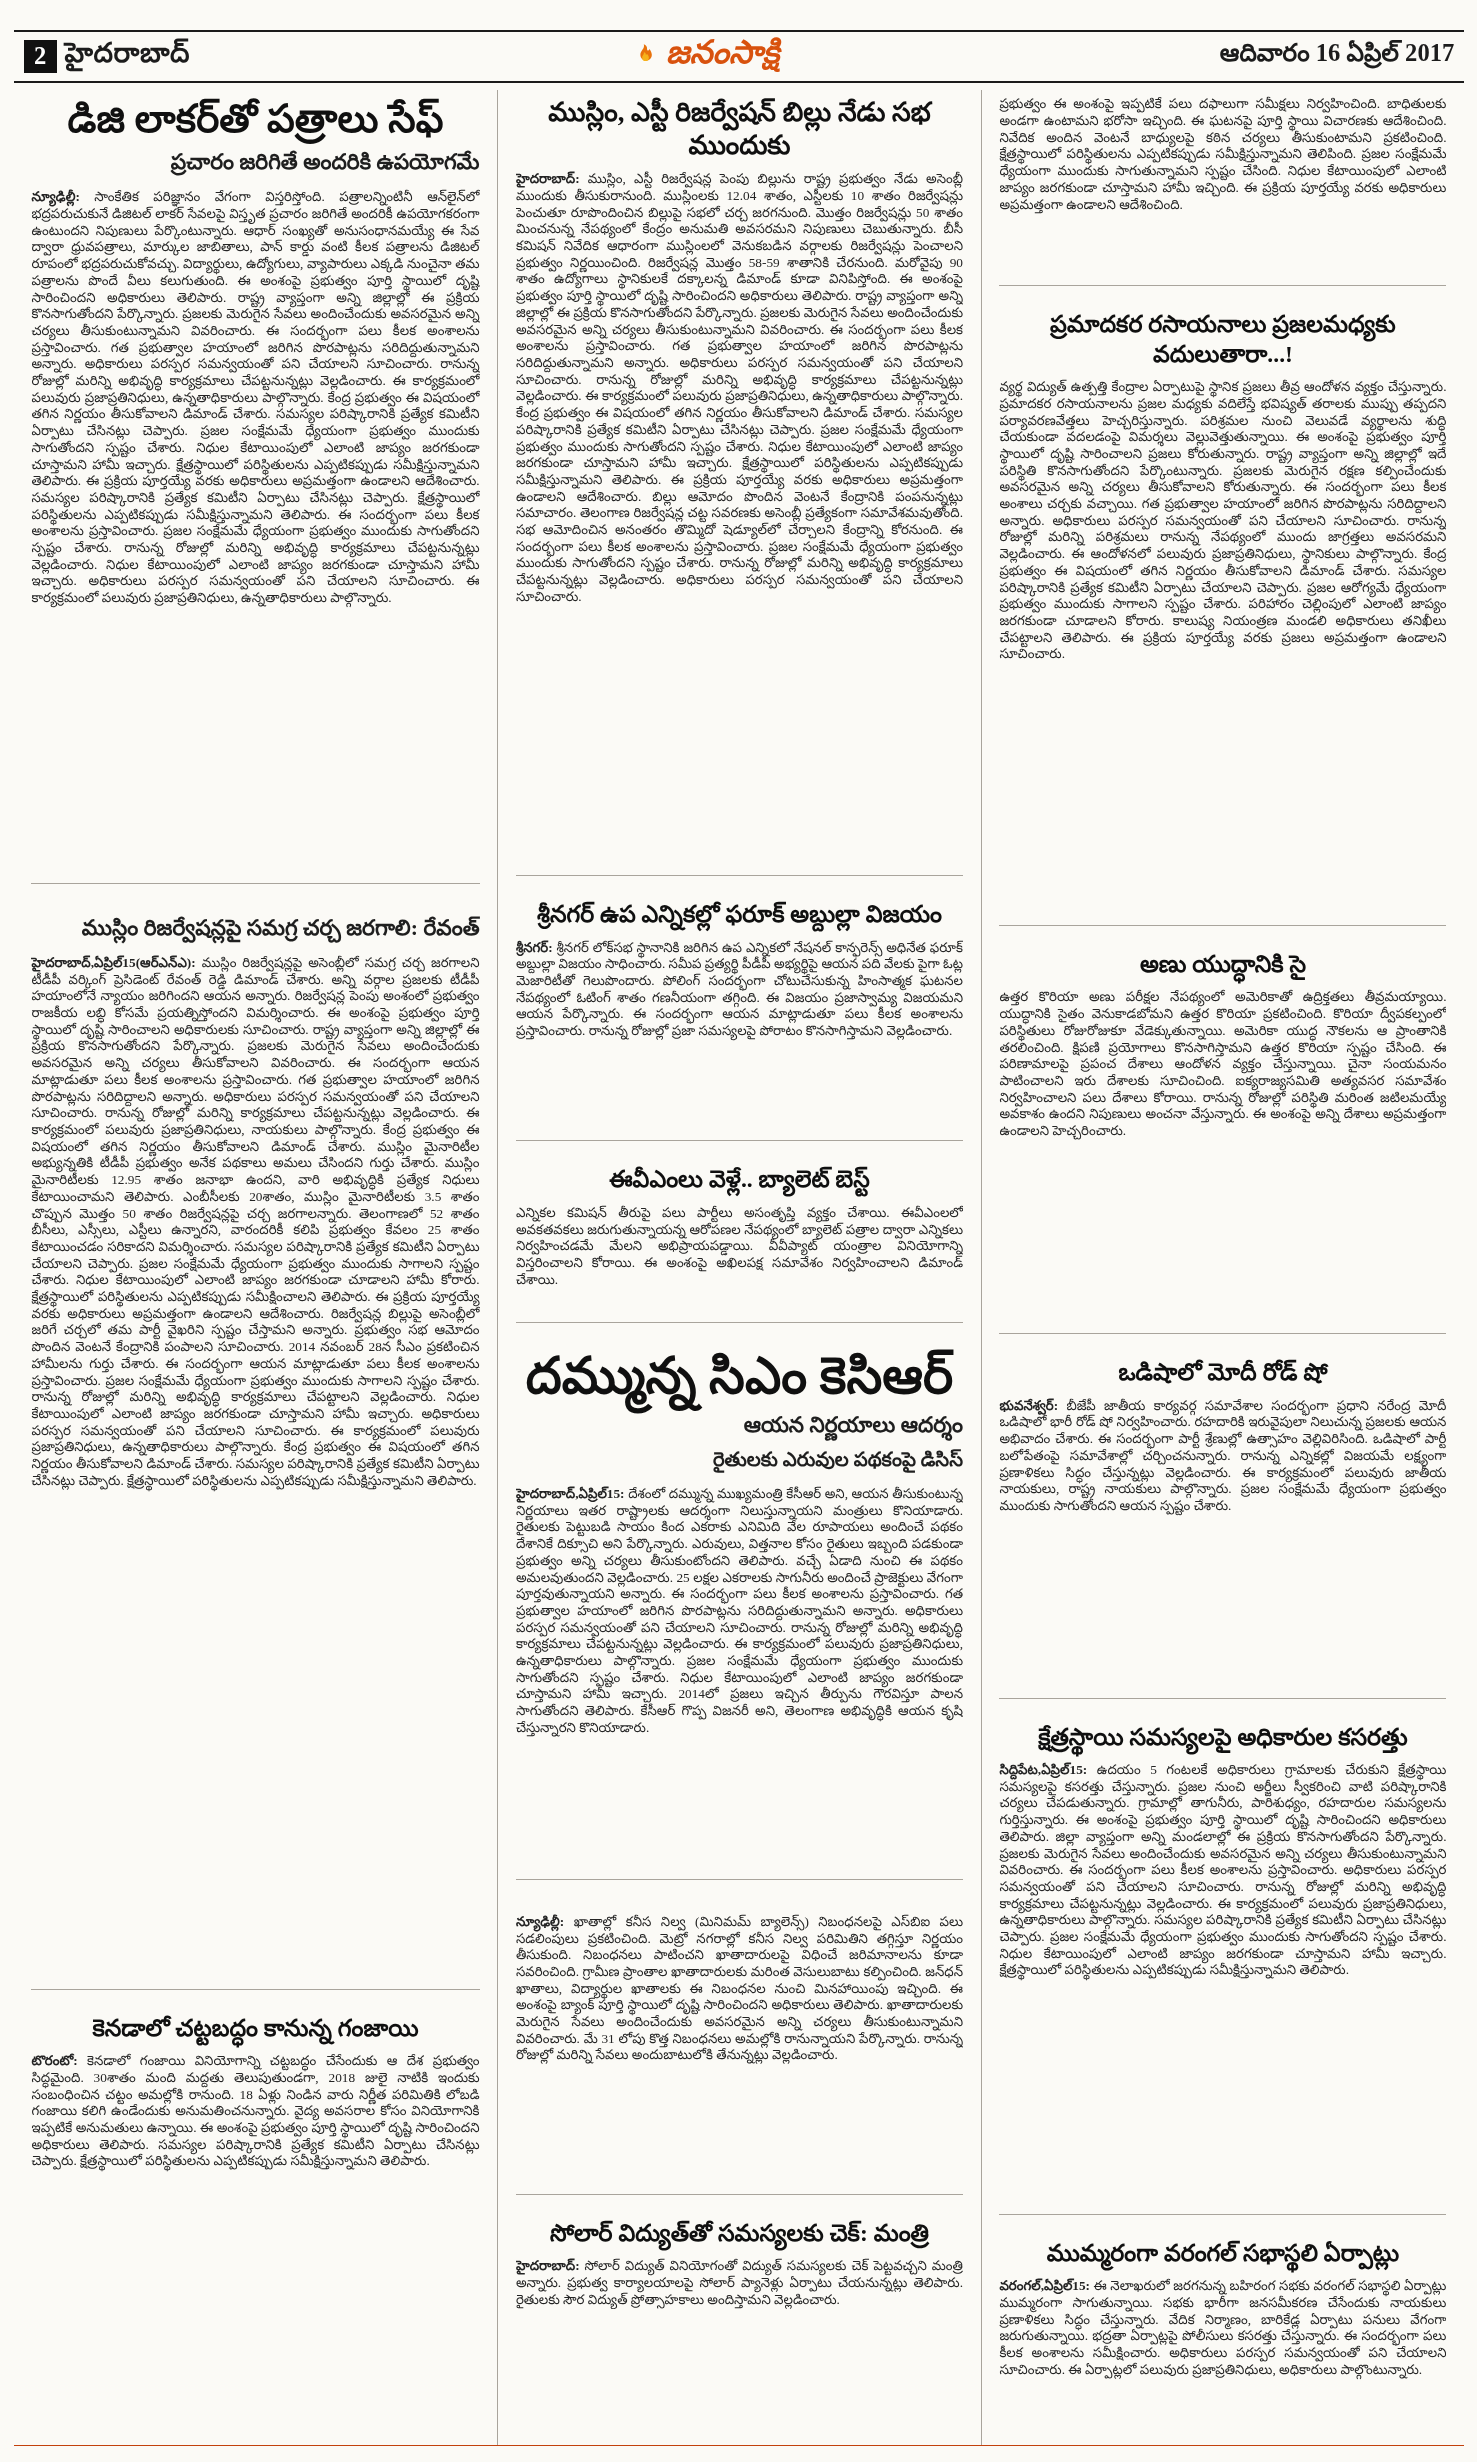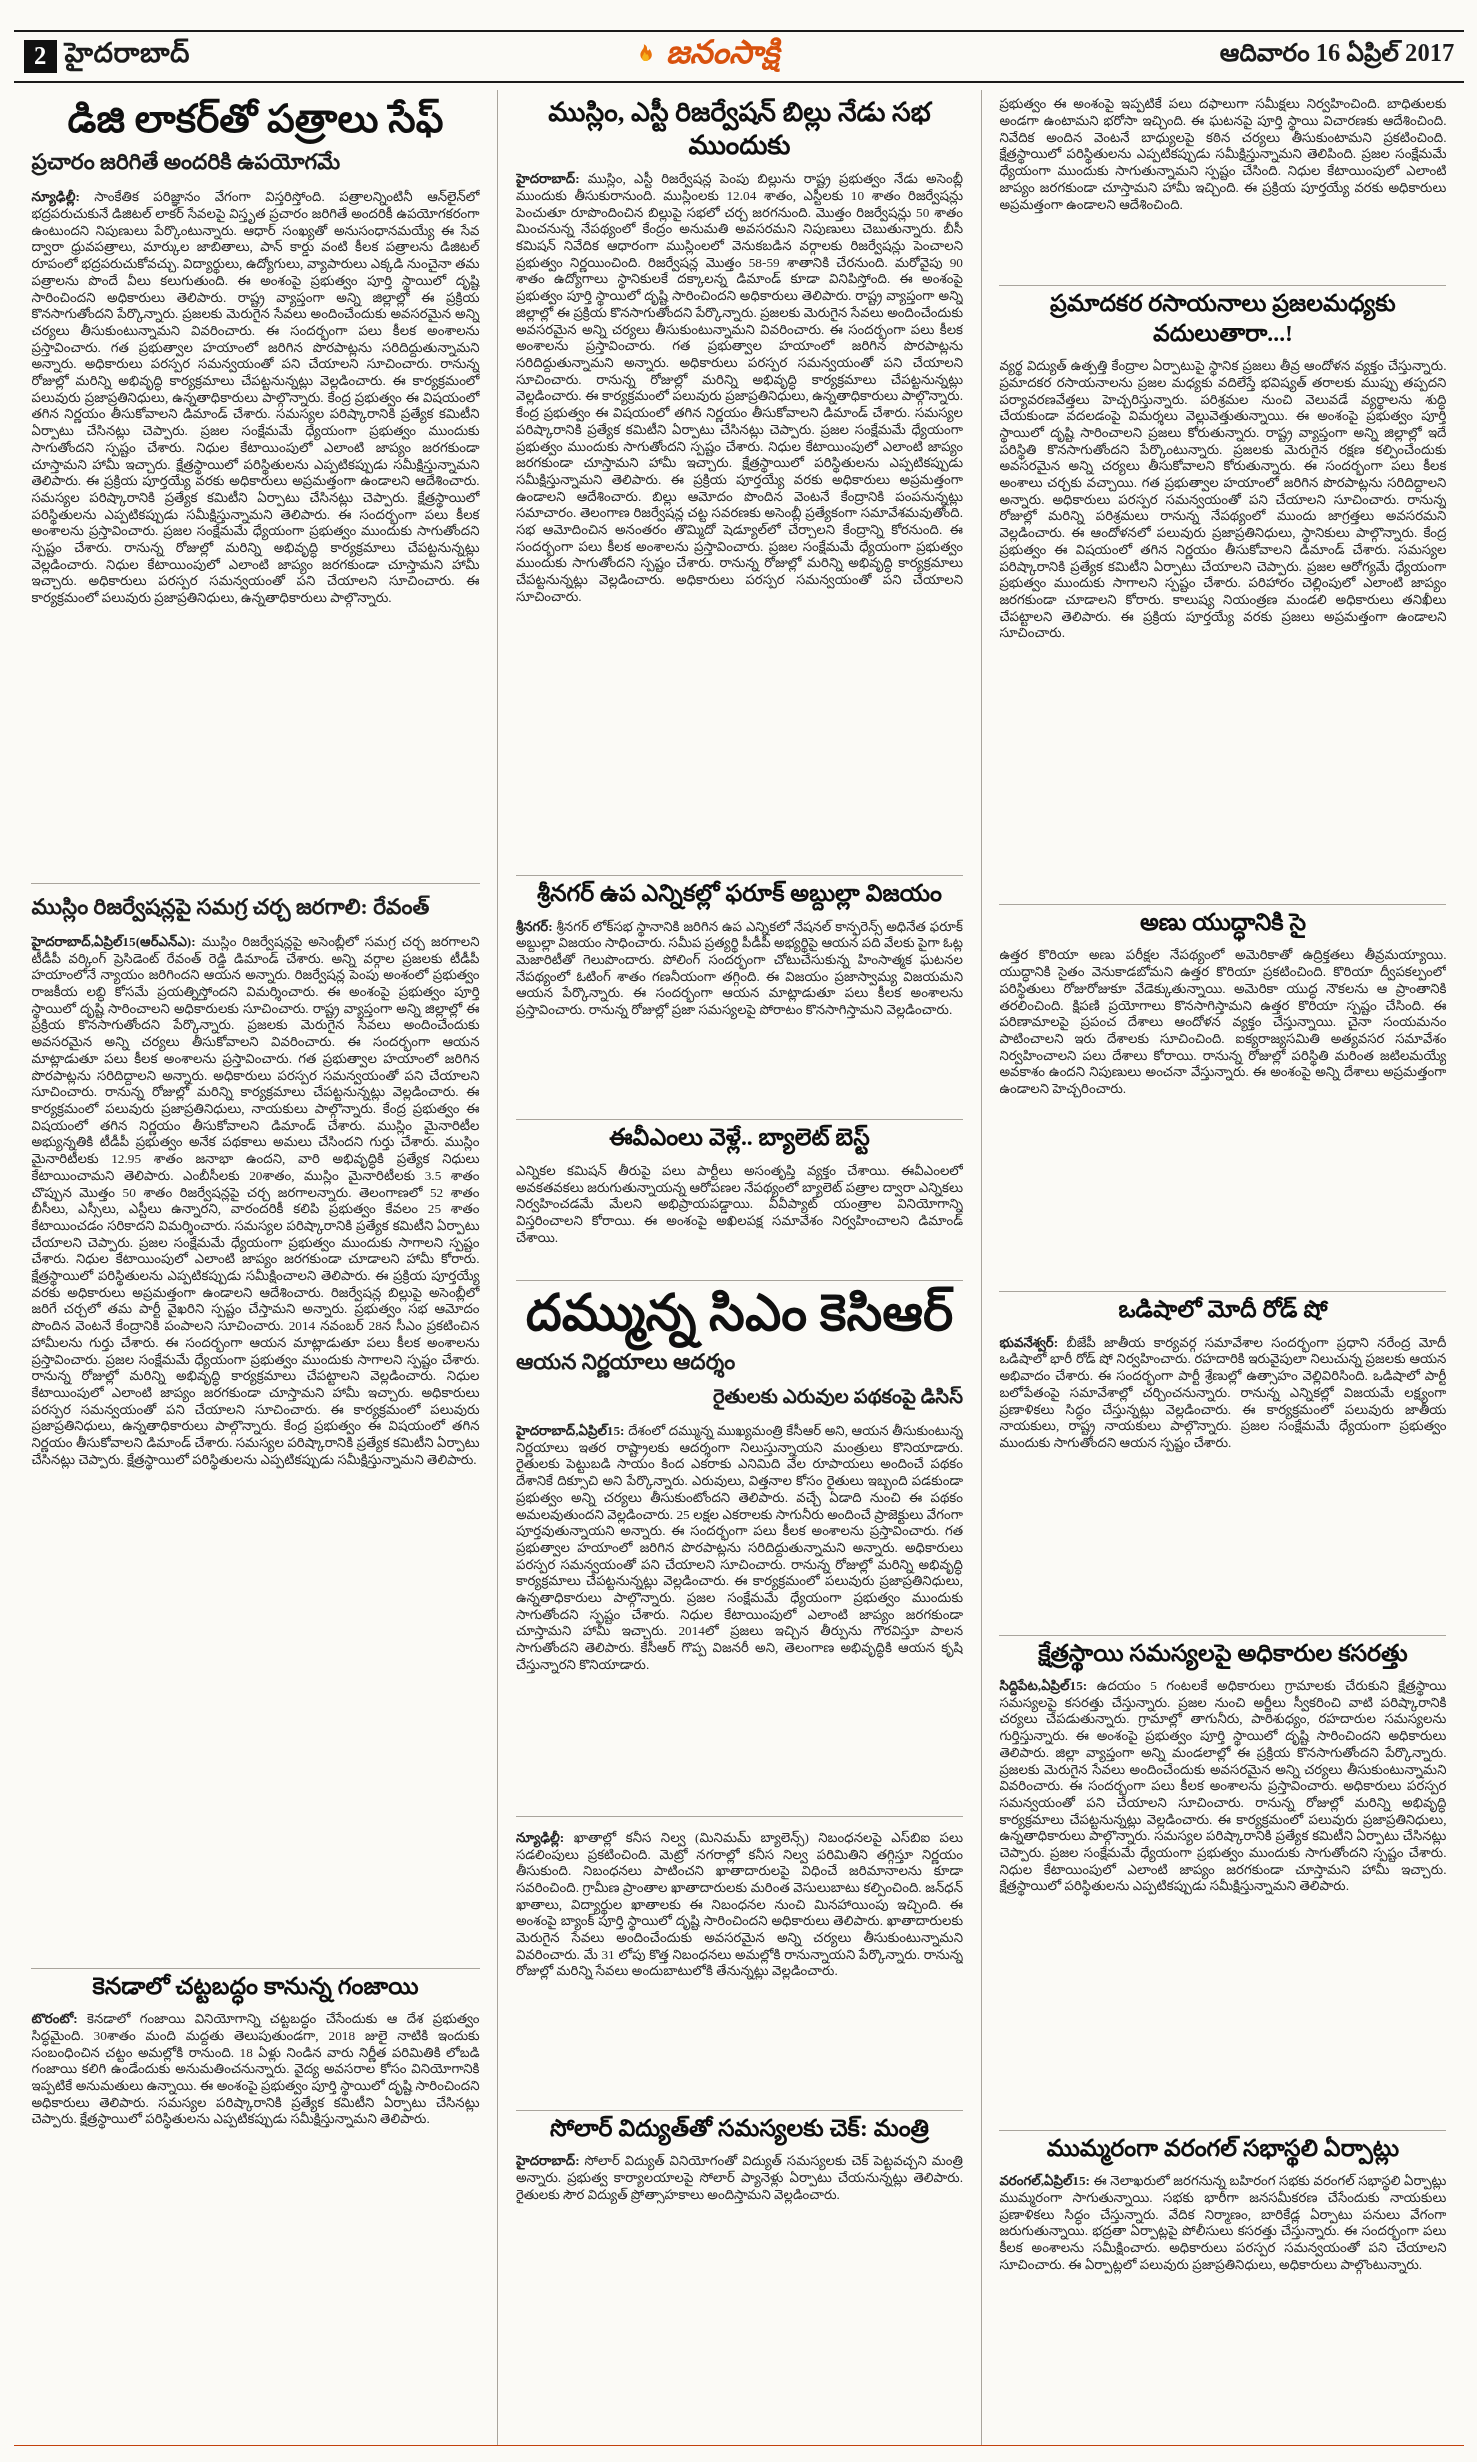--- a/index.html
+++ b/index.html
@@ -28,30 +28,30 @@
   .edition { font-size:27.6px; font-weight:bold; letter-spacing:0.5px; }
   .brand-center { display:flex; align-items:center; gap:7.9px;text-align:right; }
   .masthead-title { font-size:32.5px; font-weight:bold; font-style:italic; color:#d8520e; }
   .issue-date { font-size:24.6px; font-weight:bold; }
 
   
   .columns { display:flex; margin-top:7.9px; border-bottom:1px solid #c2410c; height:2356px; overflow:hidden; }
   .col { width:33.333%; padding:5.9px 17.7px 9.9px; overflow:hidden; }
   .col + .col { border-left:1px solid #a9a49c; }
 
-  .article + .article { border-top:1px solid #a9a49c; margin-top:13.8px; padding-top:3px; }
+  .article + .article { border-top:1px solid #a9a49c; margin-top:13.8px; padding-top:24px; }
 
   .hl { text-align:center; font-weight:bold; color:#101010; }
   .hl-40 { font-size:39px; line-height:1.18; }
   .hl-46 { font-size:44px; line-height:1.2; }
   .hl-52 { font-size:51px; line-height:1.15; }
   .hl-27 { font-size:26.6px; line-height:1.22; }
   .hl-24 { font-size:23.6px; line-height:1.25; }
 
-  .deck { text-align:left; font-size:21.7px; font-weight:600; margin-top:7.9px; color:#1f1f1f; }
+  .deck { text-align:right; font-size:21.7px; font-weight:600; margin-top:7.9px; color:#1f1f1f; }
   .deck-sm { text-align:right; font-size:19.7px; font-weight:700; margin-top:5.9px; color:#1f1f1f; }
 
   .body {
     font-size:13.3px; line-height:16.7px; text-align:justify;
     overflow:hidden; margin-top:10px; color:#242424;
     word-break:break-word;
   }
   .dl { font-weight:bold; }
 
   .flame { display:inline-flex; }

